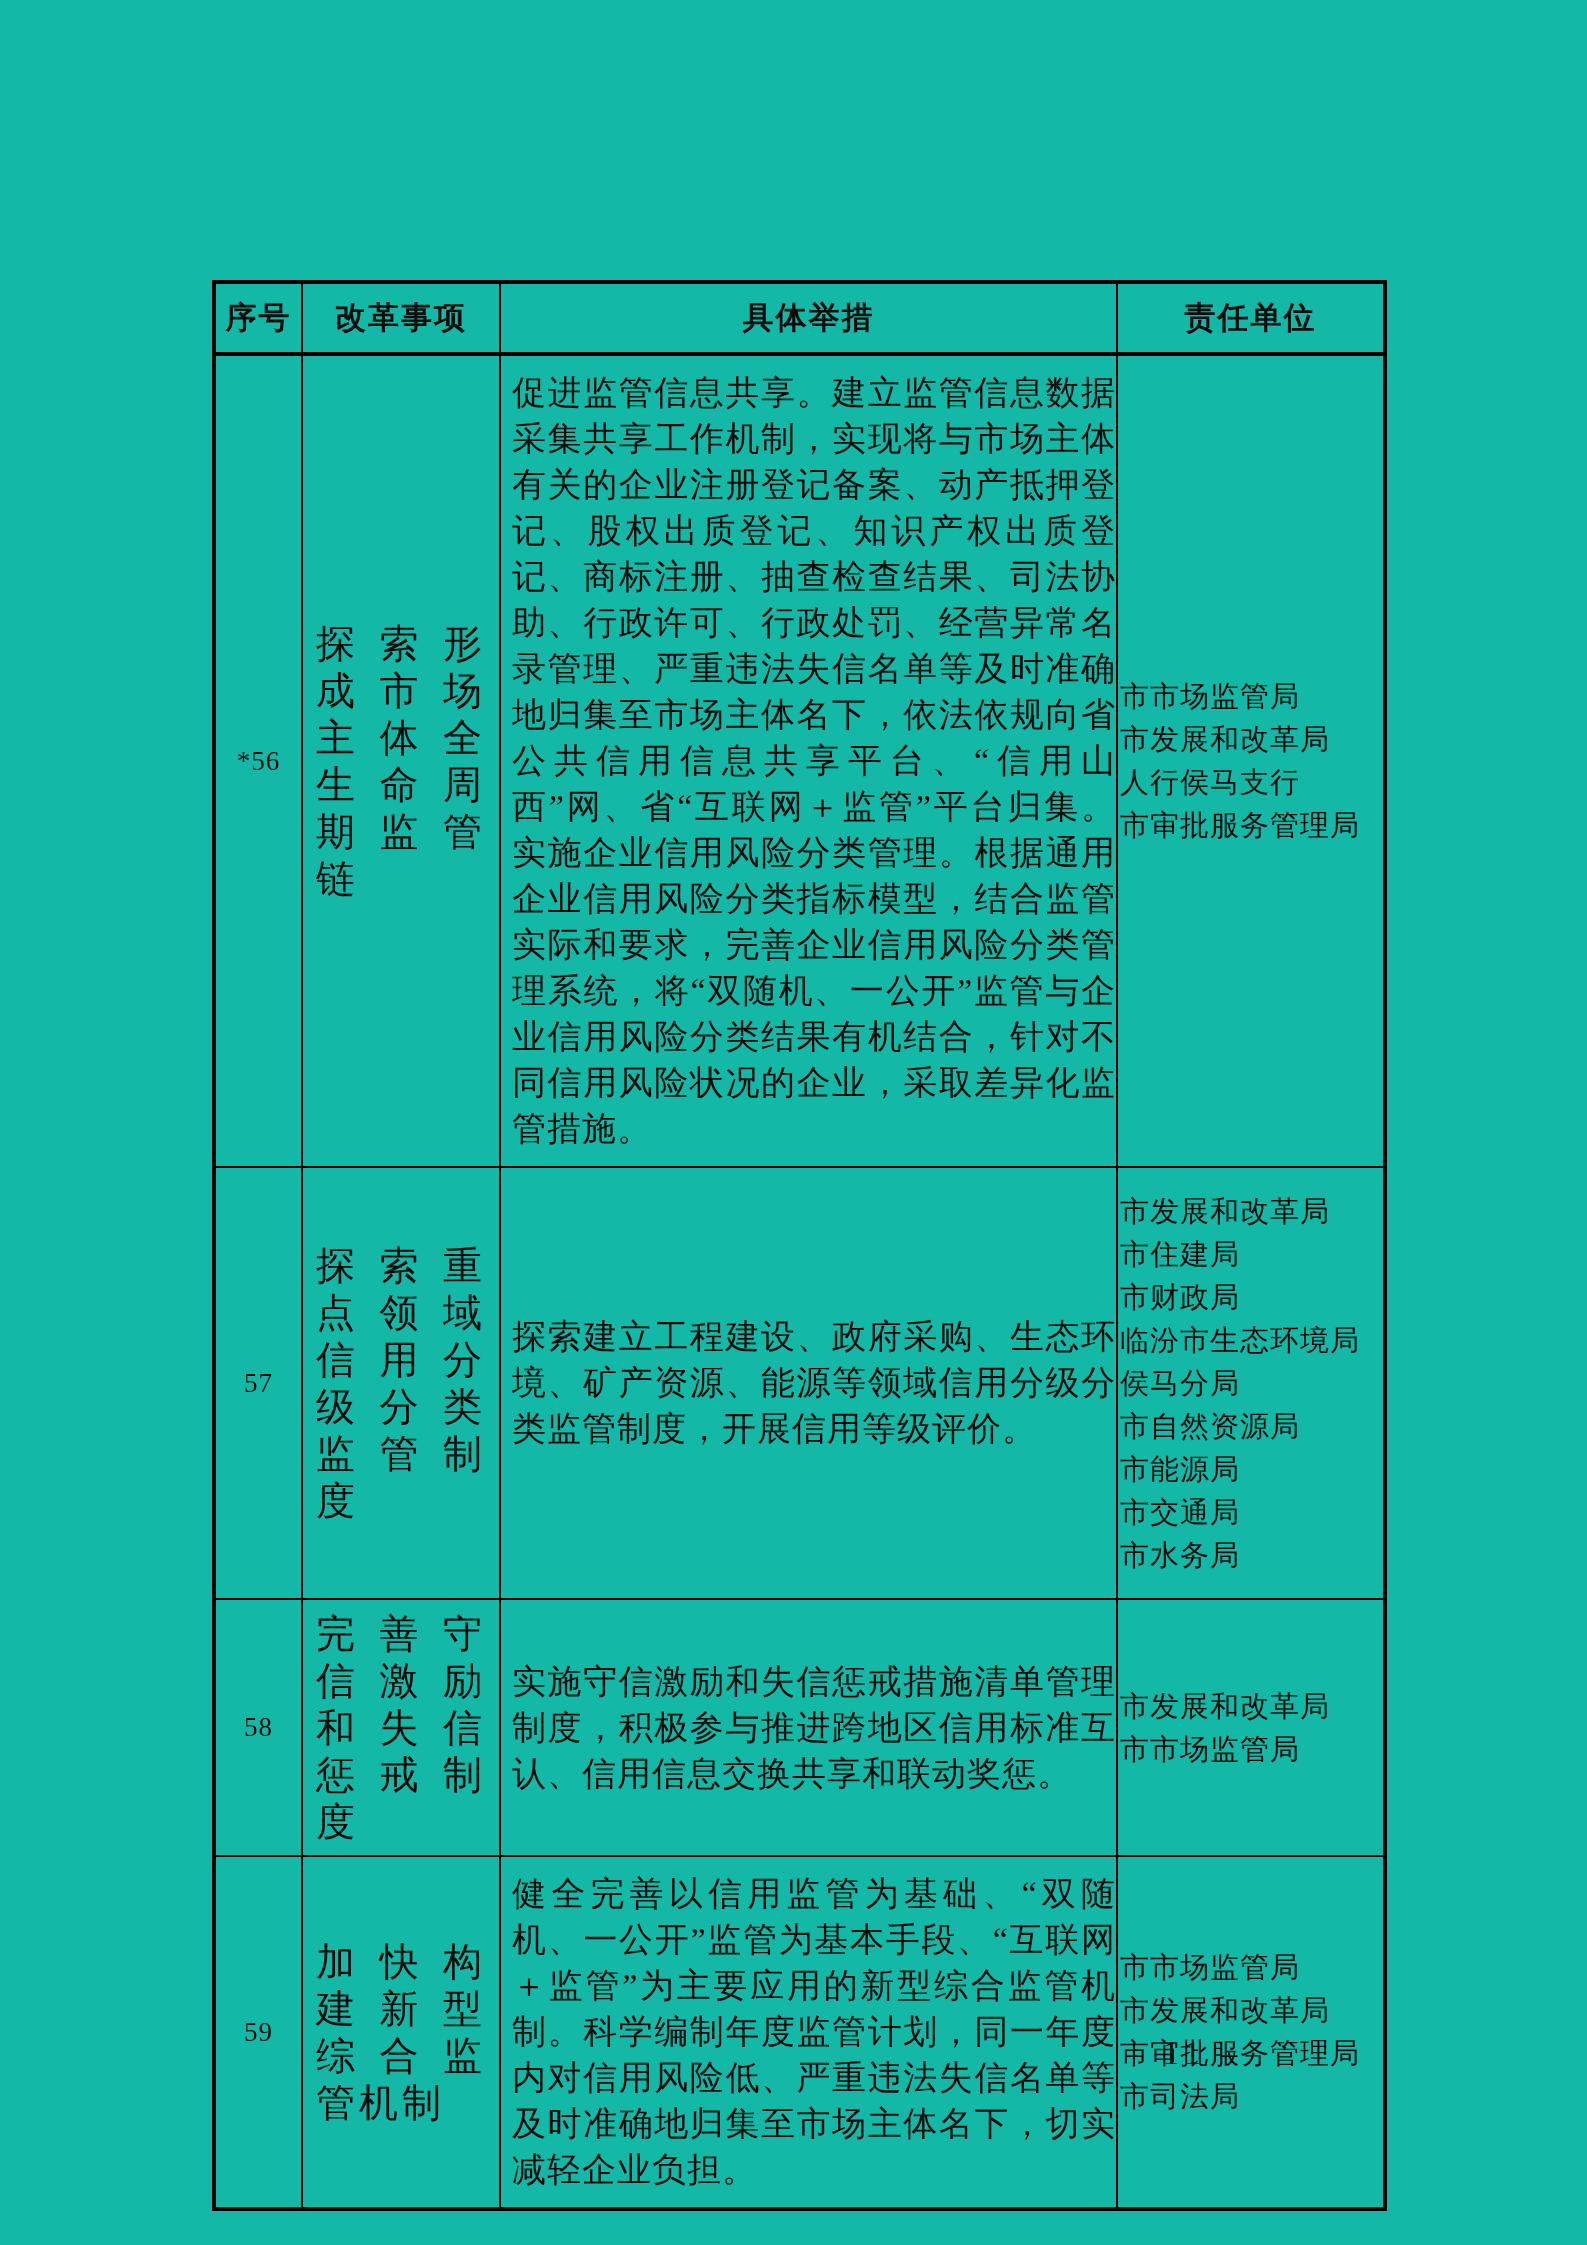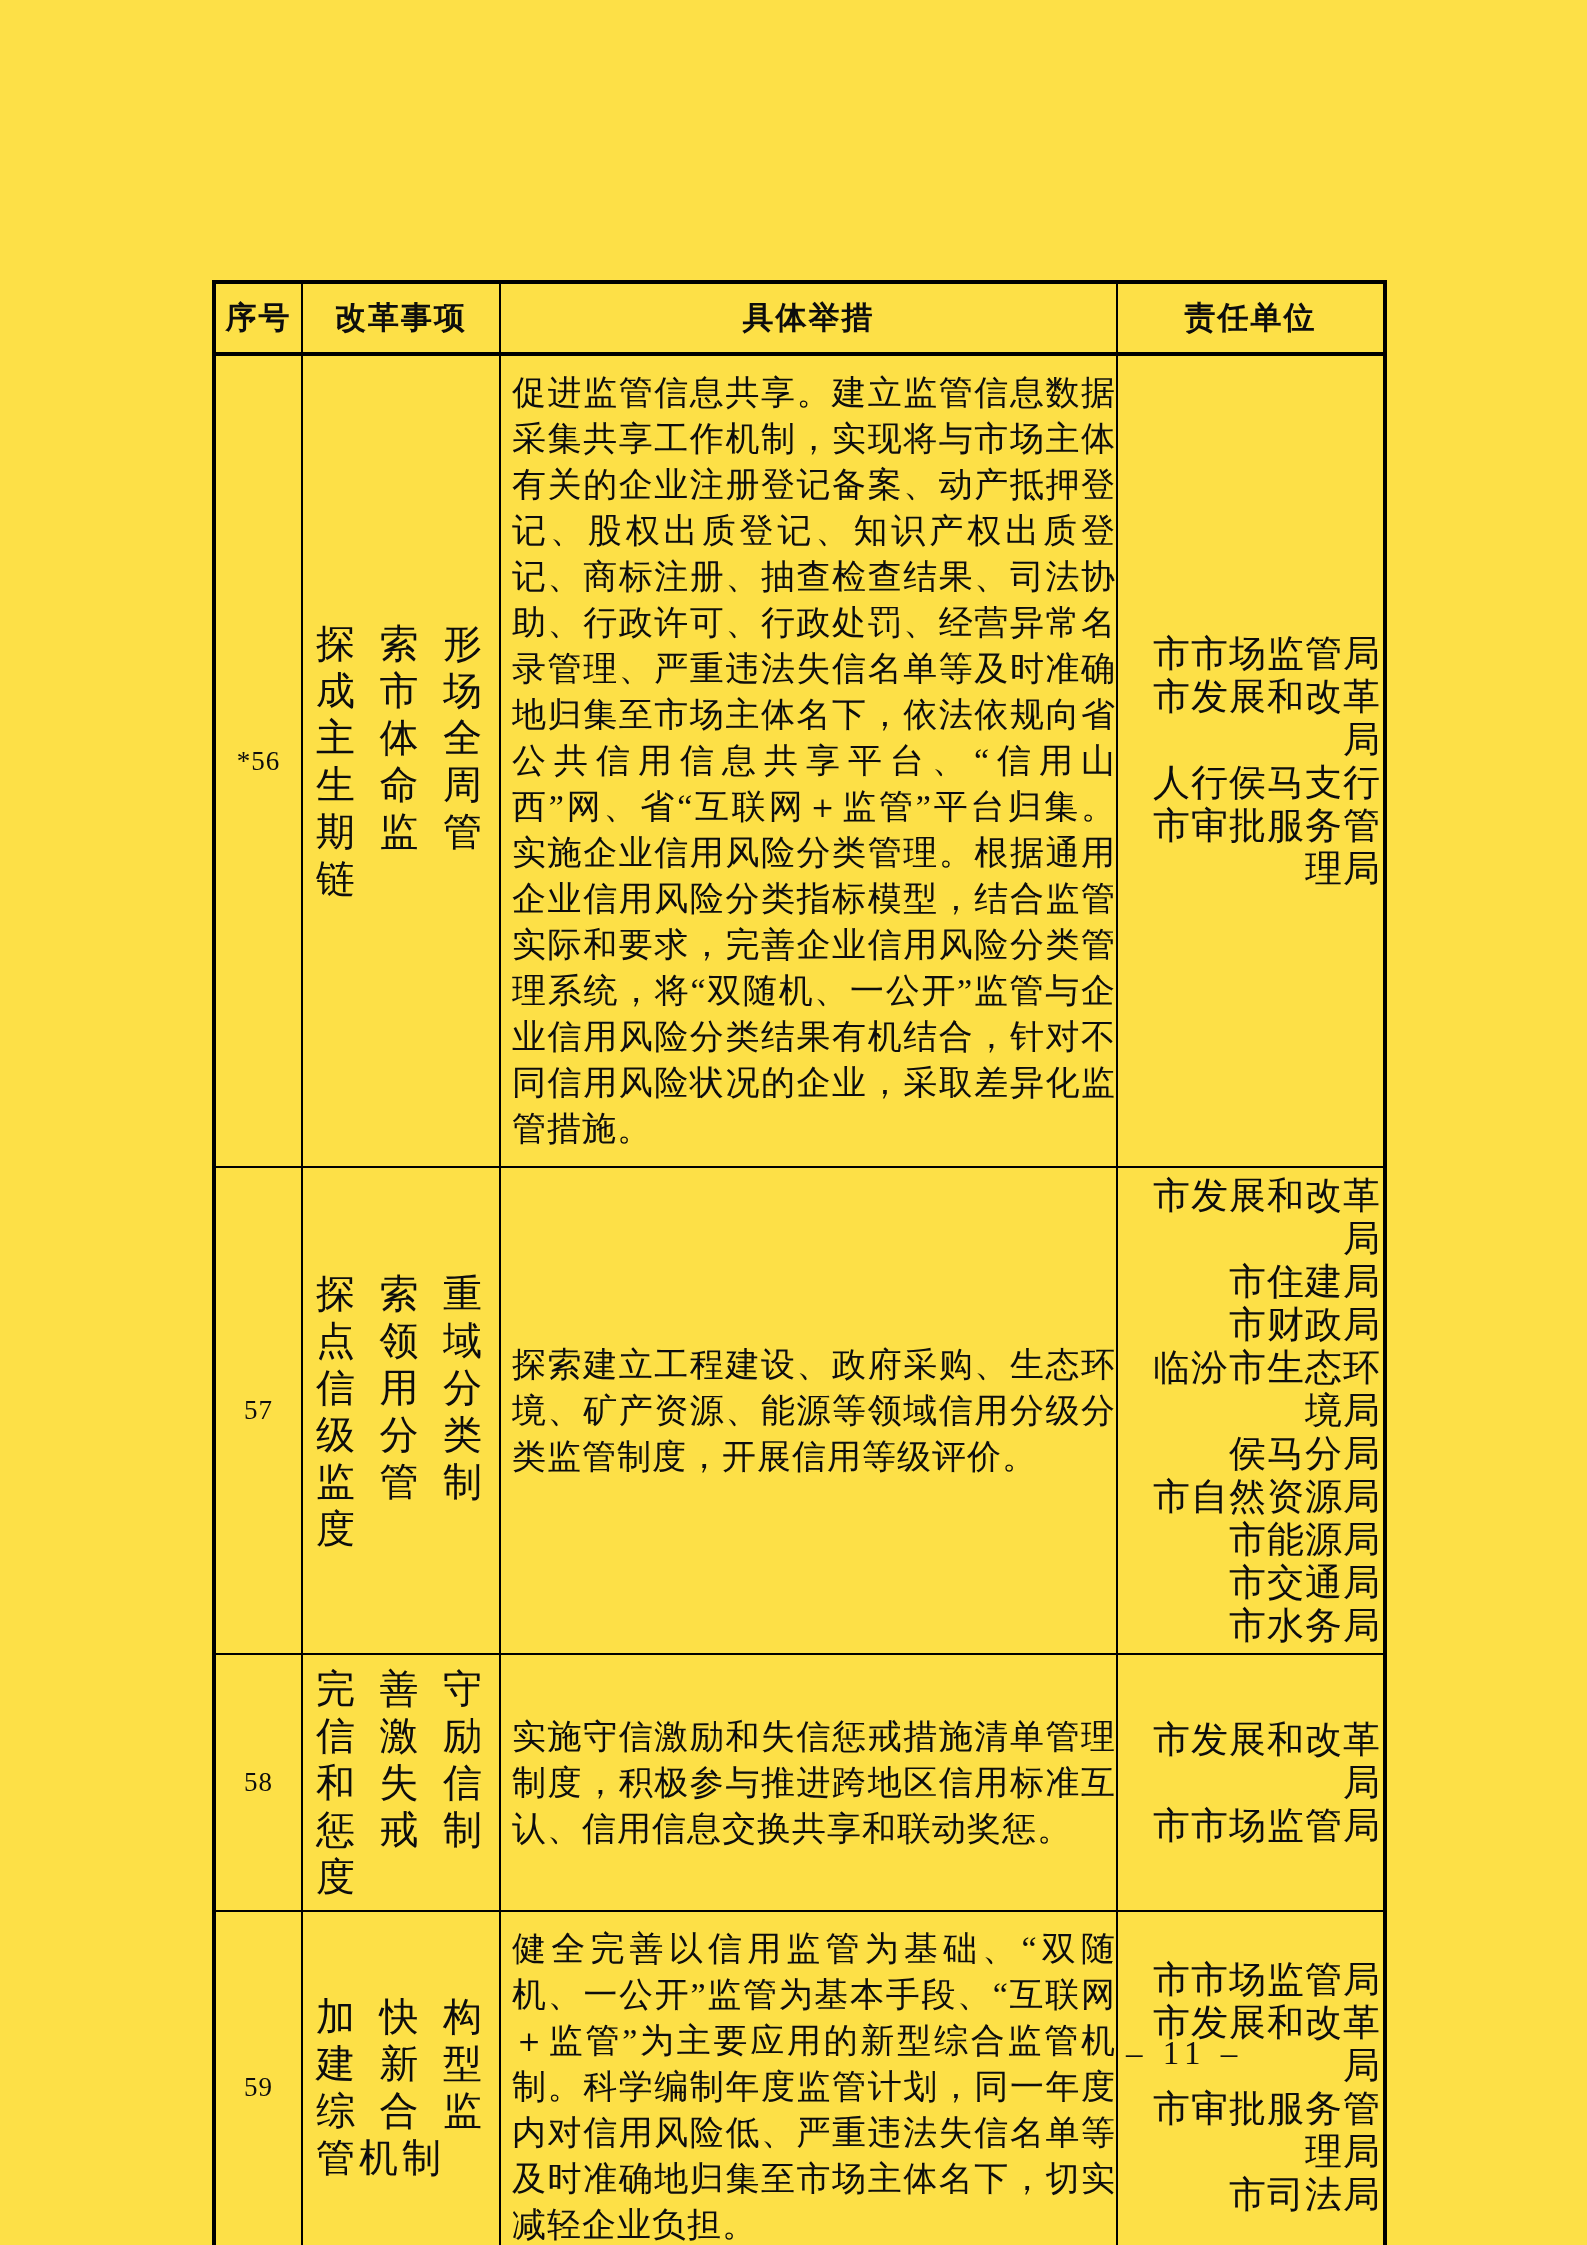--- a/index.html
+++ b/index.html
@@ -3,21 +3,21 @@
 <meta charset="utf-8">
 <style>
   * { margin: 0; padding: 0; box-sizing: border-box; }
   html, body { background: #e8e8e8; }
   body { font-family: "Liberation Serif", "DejaVu Serif", serif; }
 
   .page {
     position: relative;
     width: 1587px;
     height: 2245px;
-    background: #fde047;
+    background: #14b8a6;
     margin: 0 auto;
     overflow: hidden;
     color: #0d0d0d;
   }
 
   table.reform-table {
     position: absolute;
     left: 212px;
     top: 280px;
     border-collapse: collapse;
@@ -71,23 +71,23 @@
     font-size: 34px;
     line-height: 46px;
     padding: 14px 0 14px 11px;
     text-align: justify;
     text-justify: inter-ideograph;
     letter-spacing: 1px;
     word-break: break-all;
   }
 
   td.cell-units {
-    font-size: 37px;
+    font-size: 29px;
     line-height: 43px;
-    text-align: right;
+    text-align: left;
     padding: 6px 2px;
     letter-spacing: 1px;
   }
 
   .page-number {
     position: absolute;
     left: 1126px;
     top: 2035px;
     font-size: 33px;
     letter-spacing: 6px;

